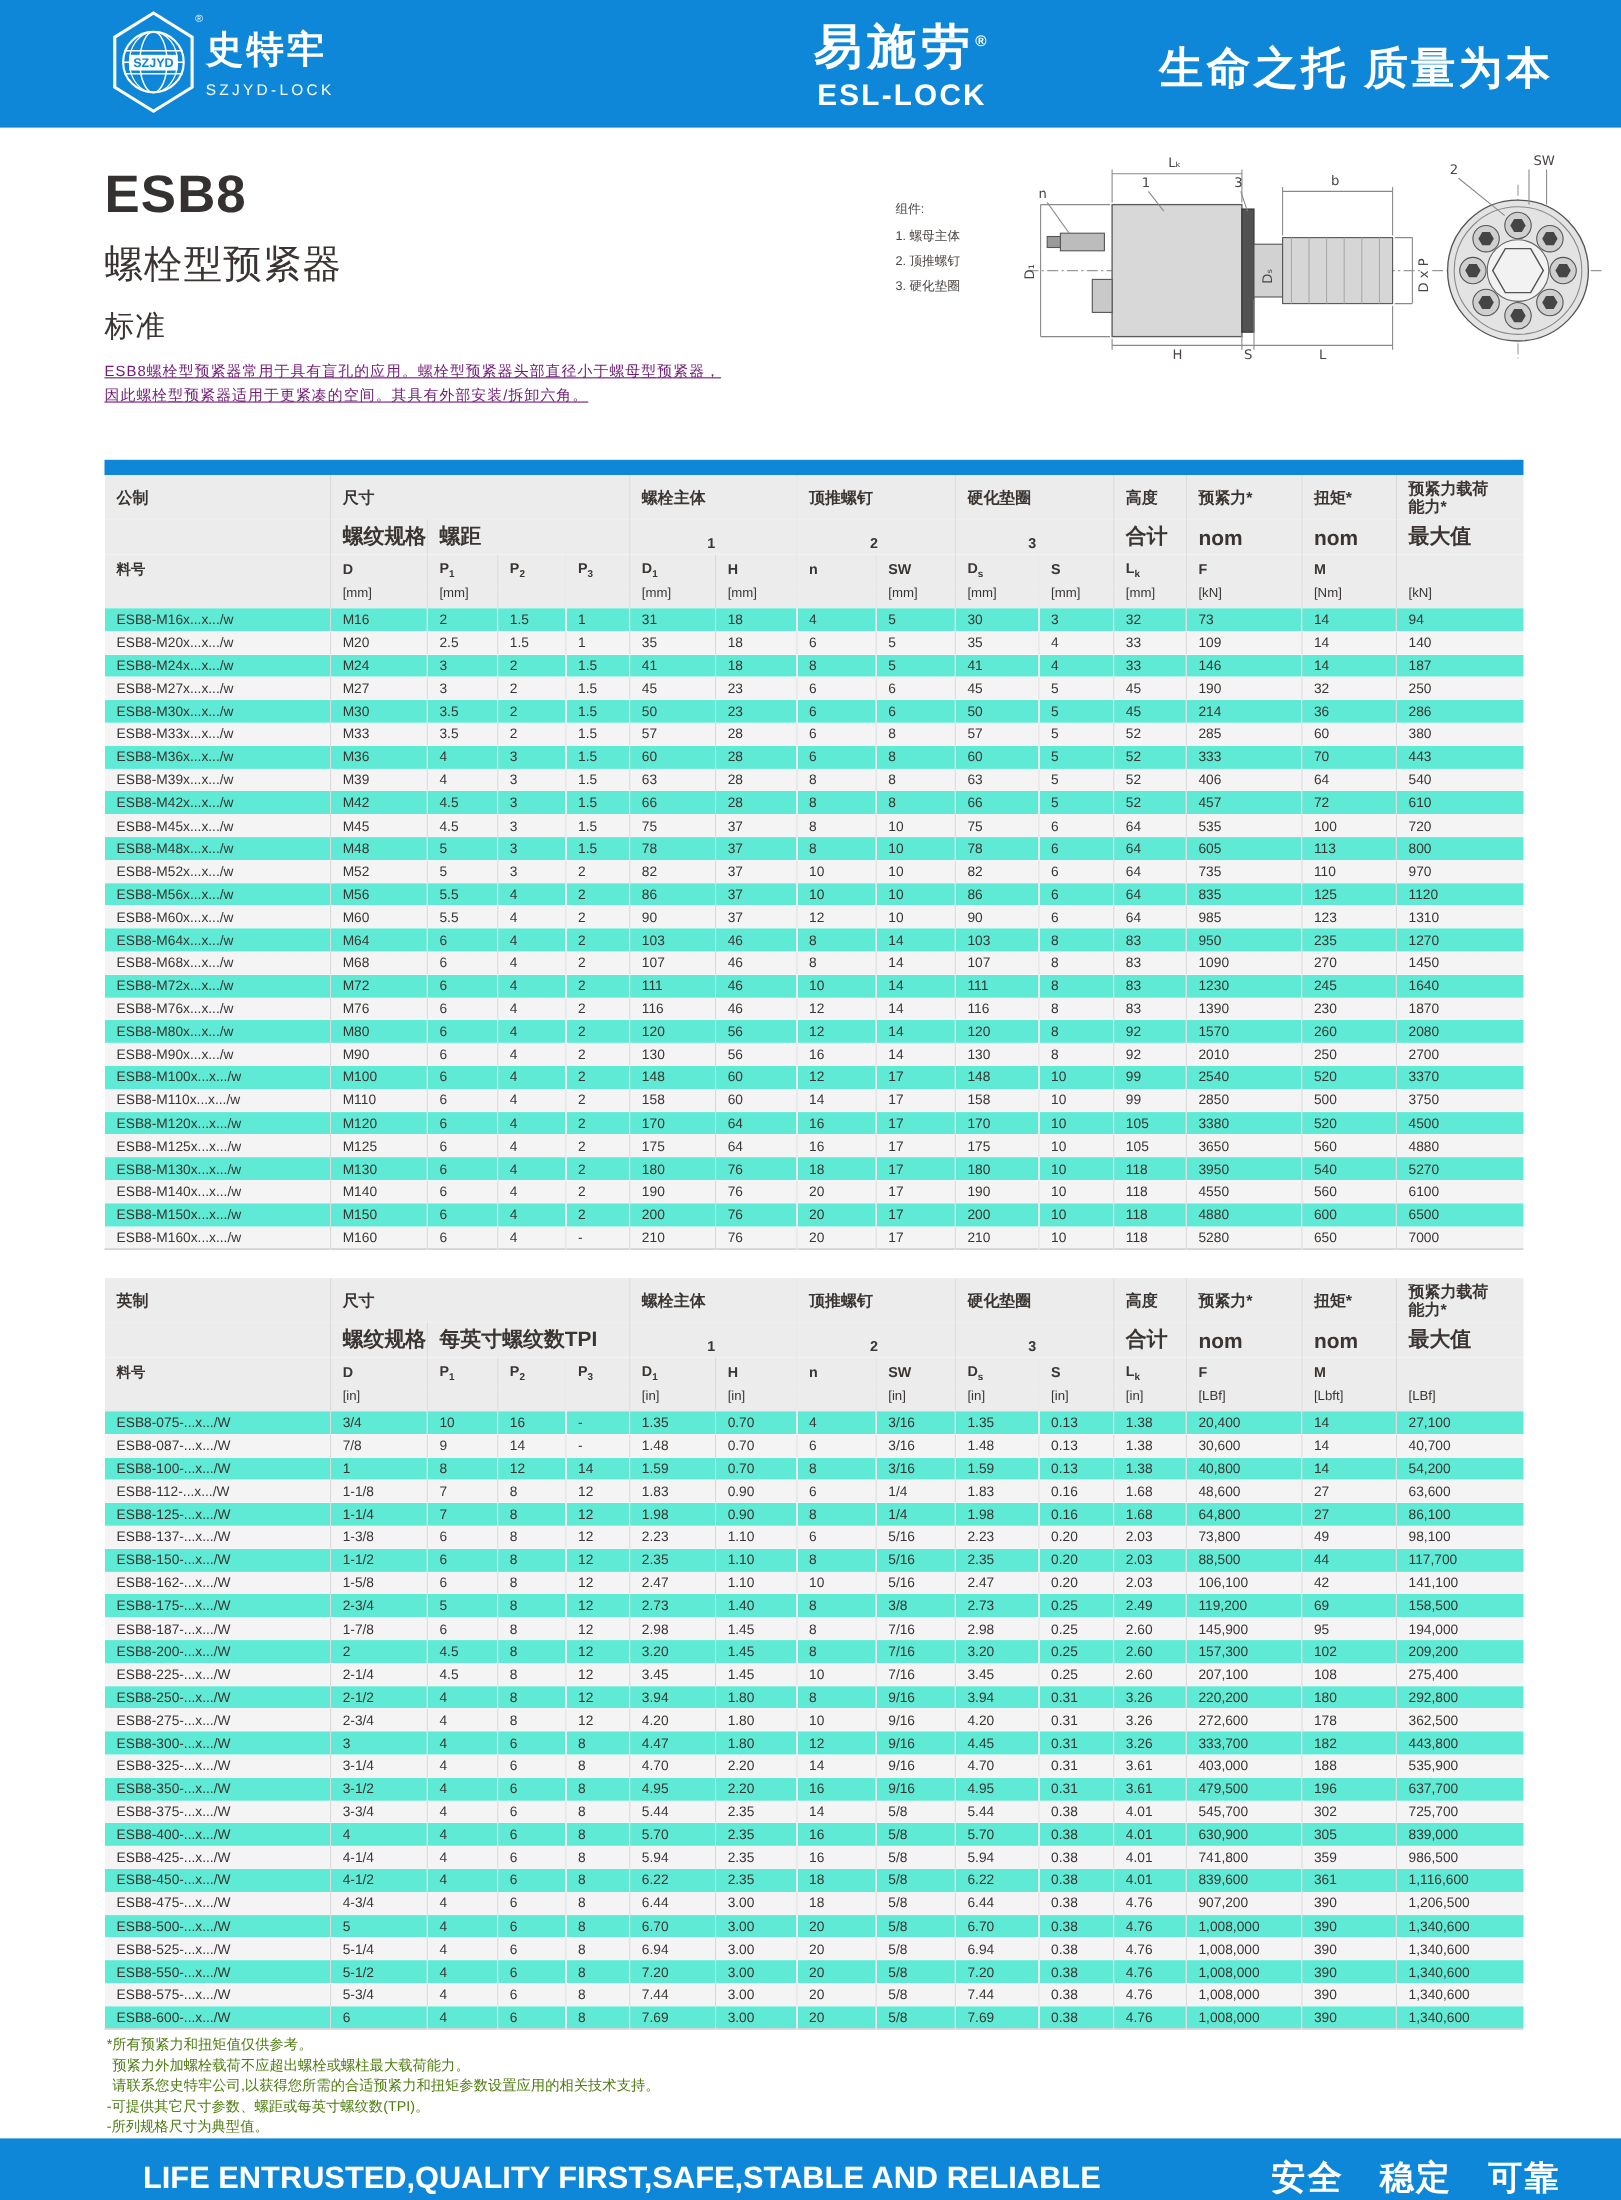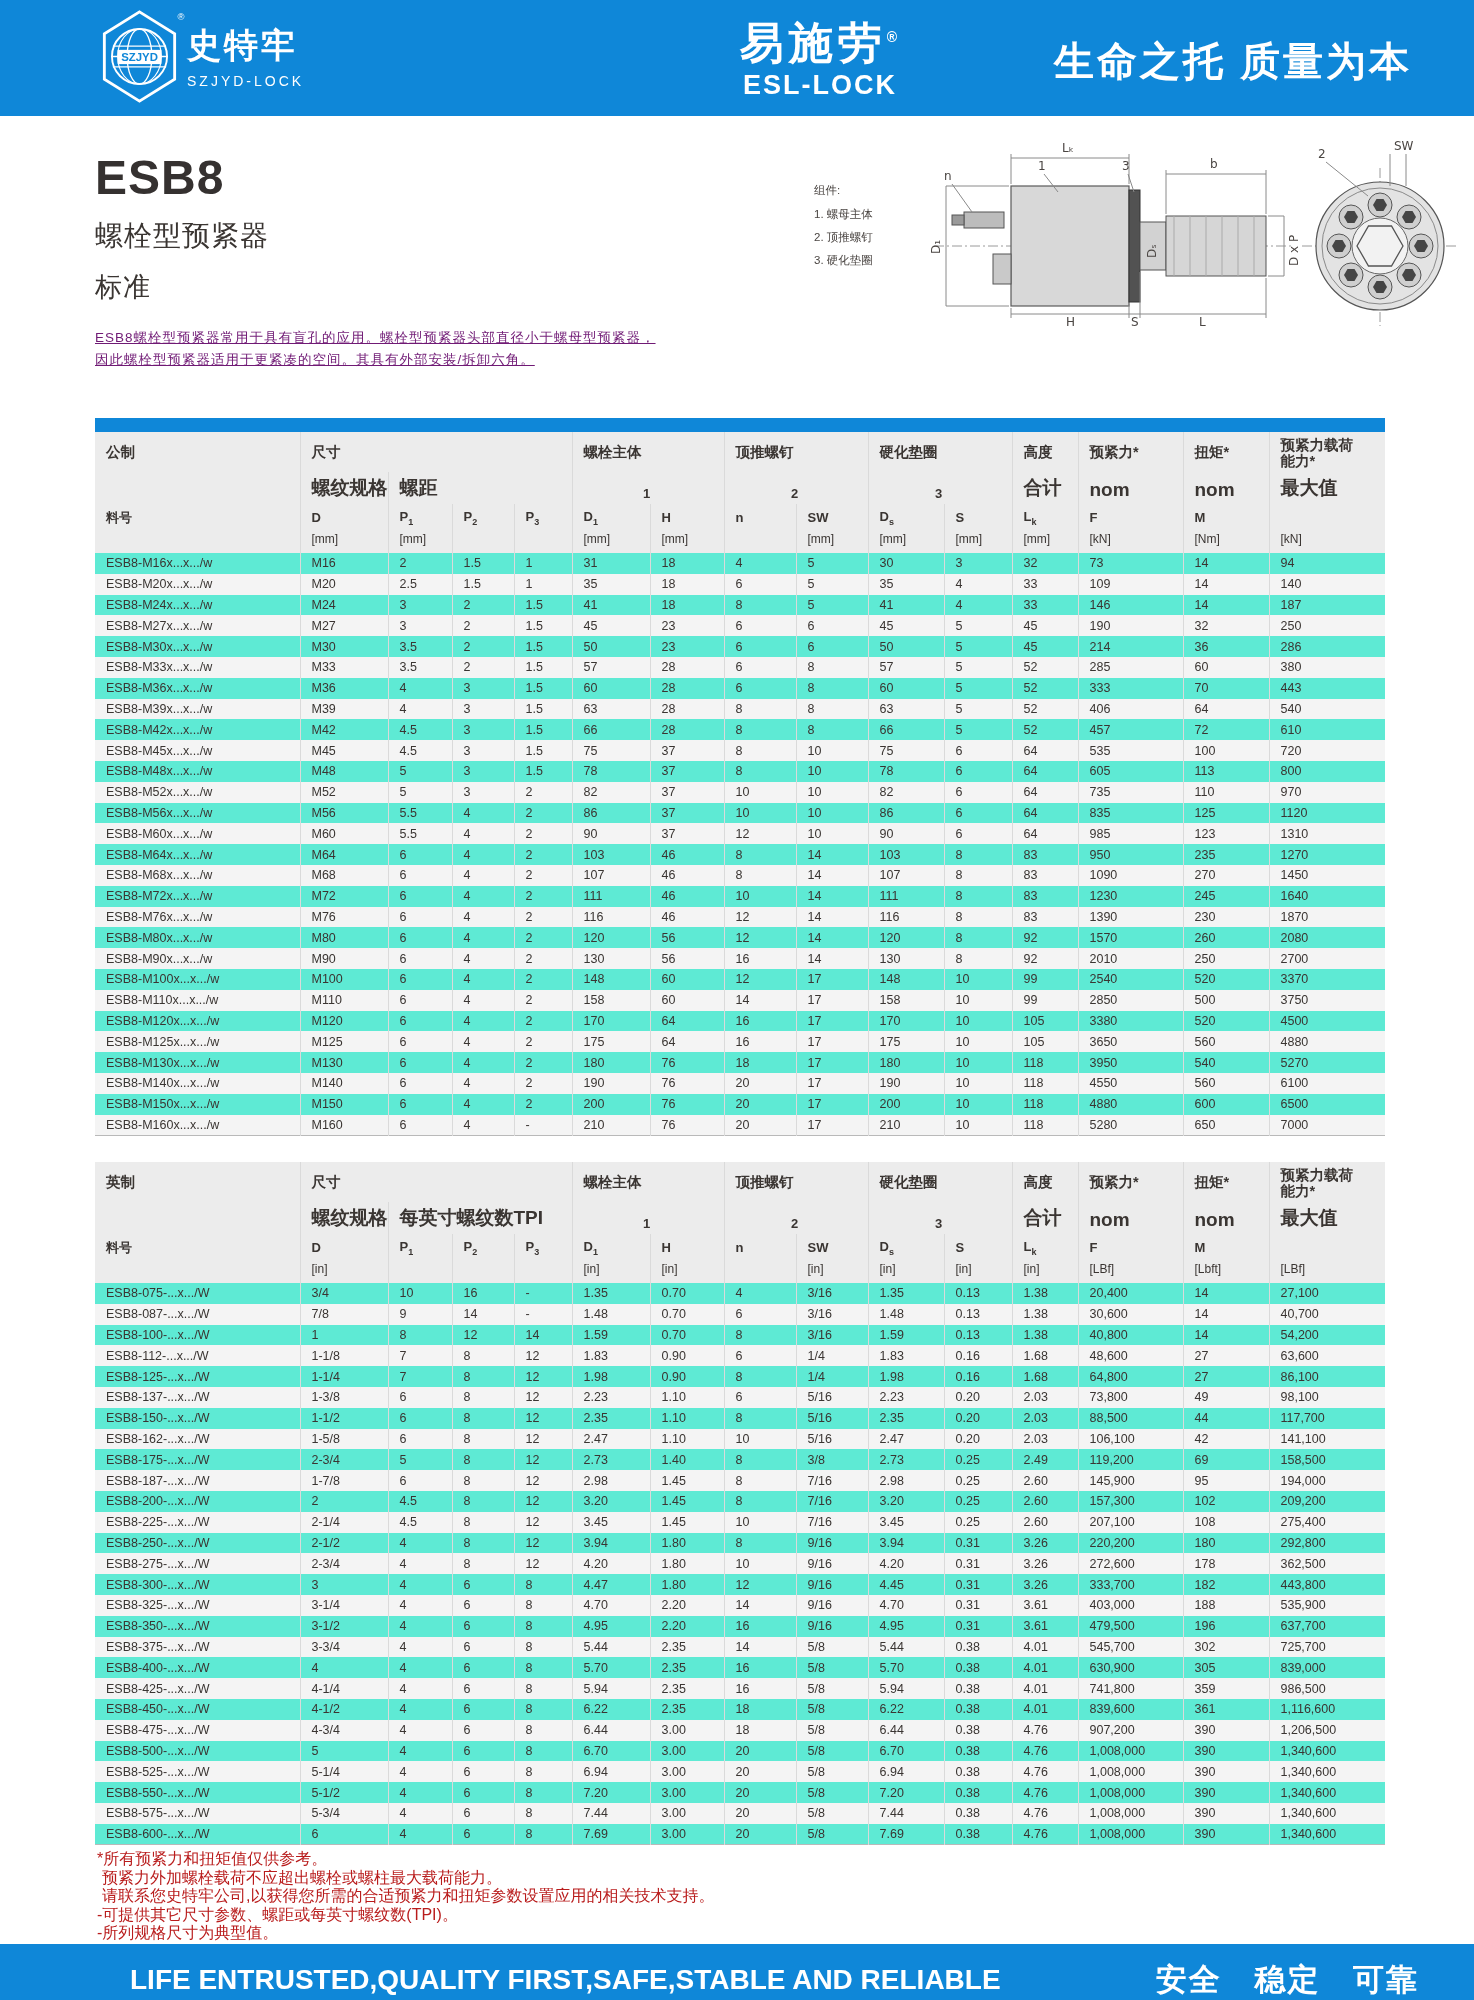--- a/index.html
+++ b/index.html
@@ -14,21 +14,21 @@
   .brand-sub{font-size:14px;letter-spacing:3px;margin-top:8px;}
   .brand-center{position:absolute;left:577px;top:12px;width:320px;text-align:right;}
   .center-name{font-size:44px;font-weight:bold;letter-spacing:5px;line-height:50px;}
   .center-reg{font-size:14px;vertical-align:super;letter-spacing:0;}
   .center-sub{font-size:27px;font-weight:bold;letter-spacing:2px;margin-top:2px;}
   .slogan{position:absolute;right:62px;top:34px;font-size:40px;font-weight:bold;letter-spacing:3px;}
 
   
   .intro{position:absolute;left:95px;top:150px;}
   .model{font-size:48px;font-weight:bold;color:#353130;letter-spacing:1px;}
-  .prod-type{font-size:28px;margin-top:12px;letter-spacing:1px;}
+  .prod-type{font-size:35px;margin-top:12px;letter-spacing:1px;}
   .standard{font-size:27px;margin-top:14px;letter-spacing:1px;}
   .desc{position:absolute;left:95px;top:327px;font-size:13.5px;line-height:22px;color:#701a75;letter-spacing:1px;text-decoration:underline;}
 
   
   .drawing{position:absolute;left:806px;top:126px;width:668px;height:202px;}
   .drawing svg{display:block;}
   .dtext{fill:#4a4542;font-size:12px;font-family:"DejaVu Sans",sans-serif;}
   .dleg{fill:#4a4542;font-size:11.5px;}
   .dim{stroke:#8a8a8a;stroke-width:1;}
   .edge{stroke:#5a5a5a;stroke-width:1.2;fill:#d8d8d8;}
@@ -51,21 +51,21 @@
   .spec tr.sr th.ref{text-align:center;padding-left:0;font-size:13px;}
   .spec tr.sy{height:27px;}
   .spec tr.sy th{font-size:13px;font-weight:bold;vertical-align:middle;}
   .spec tr.sy sub{font-size:9px;}
   .spec tr.un{height:22px;}
   .spec tr.un th{font-size:12px;vertical-align:top;padding-top:1px;}
   .spec tbody tr{height:20.8px;background:#5eead4;}
   .spec tbody tr:nth-child(even){background:#f4f4f4;}
 
   
-  .footnotes{position:absolute;left:97px;top:1850px;font-size:16px;line-height:18.5px;color:#b91c1c;}
+  .footnotes{position:absolute;left:97px;top:1850px;font-size:13px;line-height:18.5px;color:#4d7c0f;}
   .footnotes .indent{padding-left:5px;}
   .footer{position:absolute;left:0;top:1944px;width:1474px;height:72px;background:#0f87d8;color:#fff;
           display:flex;align-items:center;justify-content:space-between;}
   .footer-en{margin-left:130px;font-size:28px;font-weight:bold;letter-spacing:0px;}
   .footer-cn{margin-right:55px;font-size:31px;font-weight:bold;word-spacing:22px;letter-spacing:2px;}
 </style>
 </head>
 <body>
 
 <div class="page">

